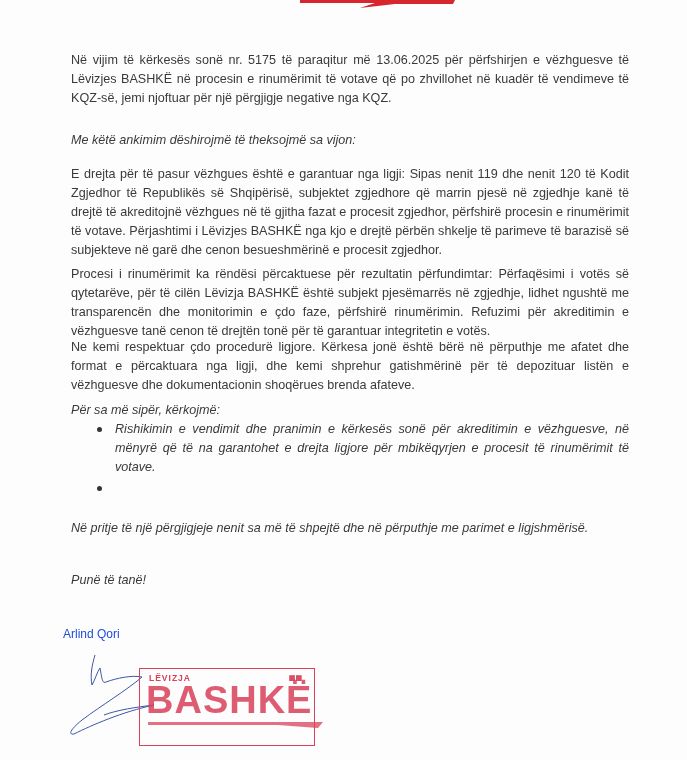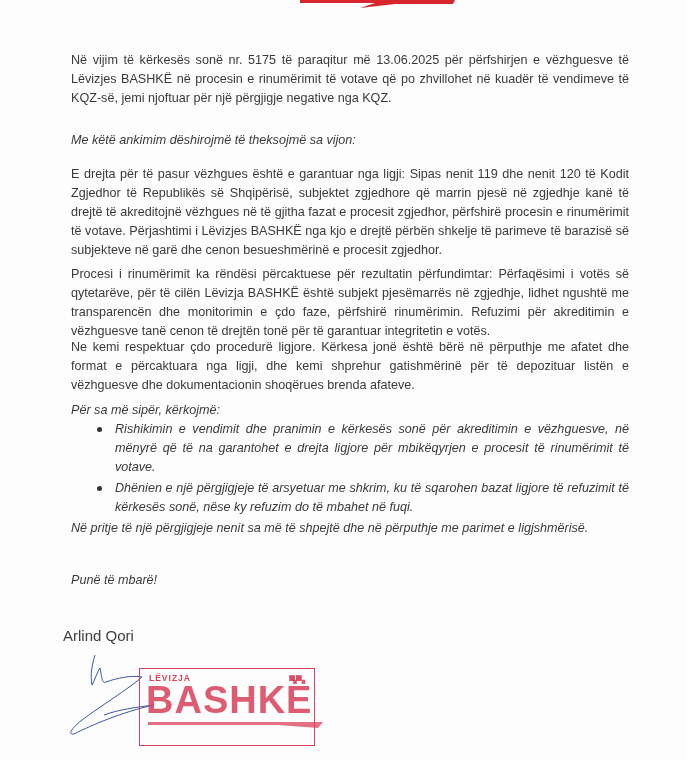--- a/index.html
+++ b/index.html
@@ -17,21 +17,21 @@
     position: absolute; left: 63px; top: 0; width: 558px;
     font-size: 12.6px; line-height: 19px;
   }
   .p { position: absolute; left: 0; width: 558px; margin: 8px; text-align: justify; }
   .p.left { text-align: left; font-style: italic; }
   ul.req { position: absolute; left: 0; width: 558px; margin: 8px; padding: 0; list-style: none; font-style: italic; }
   ul.req li { position: relative; padding-left: 44px; text-align: justify; margin-bottom: 2px; }
   ul.req li .dot {
     position: absolute; left: 26px; top: 7px; width: 5px; height: 5px; border-radius: 50%; background: #333;
   }
-  .signature-name { position: absolute; left: 63px; top: 627px; font-size: 15px; color: #404040; }
+  .signature-name { position: absolute; left: 63px; top: 627px; font-size: 12px; color: #1d4ed8; }
   .signature { position: absolute; left: 62px; top: 650px; width: 110px; height: 92px; }
   .stamp {
     position: absolute; left: 139px; top: 668px; width: 176px; height: 78px;
     border: 1.5px solid #d9415a; box-sizing: border-box; color: #d9415a;
   }
   .stamp .small { position: absolute; left: 9px; top: 4px; font-size: 8.5px; letter-spacing: 1px; font-weight: bold; }
   .stamp .big { position: absolute; left: 6px; top: 11px; font-size: 38px; font-weight: bold; letter-spacing: 1px; line-height: 40px; opacity: 0.85; }
   .stamp .bar { position: absolute; left: 8px; top: 53px; width: 175px; height: 6px; }
   .stamp .mark { position: absolute; right: 12px; top: 5px; font-size: 7px; font-weight: bold; }
 </style>
@@ -49,25 +49,24 @@
   <p class="p" style="top:257px">Procesi i rinumërimit ka rëndësi përcaktuese për rezultatin përfundimtar: Përfaqësimi i votës së qytetarëve, për të cilën Lëvizja BASHKË është subjekt pjesëmarrës në zgjedhje, lidhet ngushtë me transparencën dhe monitorimin e çdo faze, përfshirë rinumërimin. Refuzimi për akreditimin e vëzhguesve tanë cenon të drejtën tonë për të garantuar integritetin e votës.</p>
   <p class="p" style="top:330px">Ne kemi respektuar çdo procedurë ligjore. Kërkesa jonë është bërë në përputhje me afatet dhe format e përcaktuara nga ligji, dhe kemi shprehur gatishmërinë për të depozituar listën e vëzhguesve dhe dokumentacionin shoqërues brenda afateve.</p>
   <p class="p left" style="top:393px">Për sa më sipër, kërkojmë:</p>
   <ul class="req" style="top:412px">
     <li>
       <span class="dot"></span>
       <span>Rishikimin e vendimit dhe pranimin e kërkesës sonë për akreditimin e vëzhguesve, në mënyrë që të na garantohet e drejta ligjore për mbikëqyrjen e procesit të rinumërimit të votave.</span>
     </li>
     <li>
       <span class="dot"></span>
-      <span>Dhënien e një përgjigjeje të arsyetuar me shkrim, ku të sqarohen bazat ligjore të refuzimit të kërkesës sonë, nëse ky refuzim do të mbahet në fuqi.</span>
     </li>
   </ul>
   <p class="p left" style="top:511px">Në pritje të një përgjigjeje nenit sa më të shpejtë dhe në përputhje me parimet e ligjshmërisë.</p>
-  <p class="p left" style="top:563px">Punë të mbarë!</p>
+  <p class="p left" style="top:563px">Punë të tanë!</p>
 </div>
 
 <div class="signature-name">Arlind Qori</div>
 
 <svg class="signature" viewBox="0 0 110 92">
   <path d="M33,5 C30,15 28,25 30,35 C33,30 35,22 38,18 C40,28 40,34 44,32 C55,28 70,25 80,27" fill="none" stroke="#3d56a8" stroke-width="1"></path>
   <path d="M80,27 C65,40 40,55 20,70 C10,78 5,85 12,84 C30,75 60,62 92,55 C75,57 55,60 42,65" fill="none" stroke="#3d56a8" stroke-width="1"></path>
 </svg>
 
 <div class="stamp">

